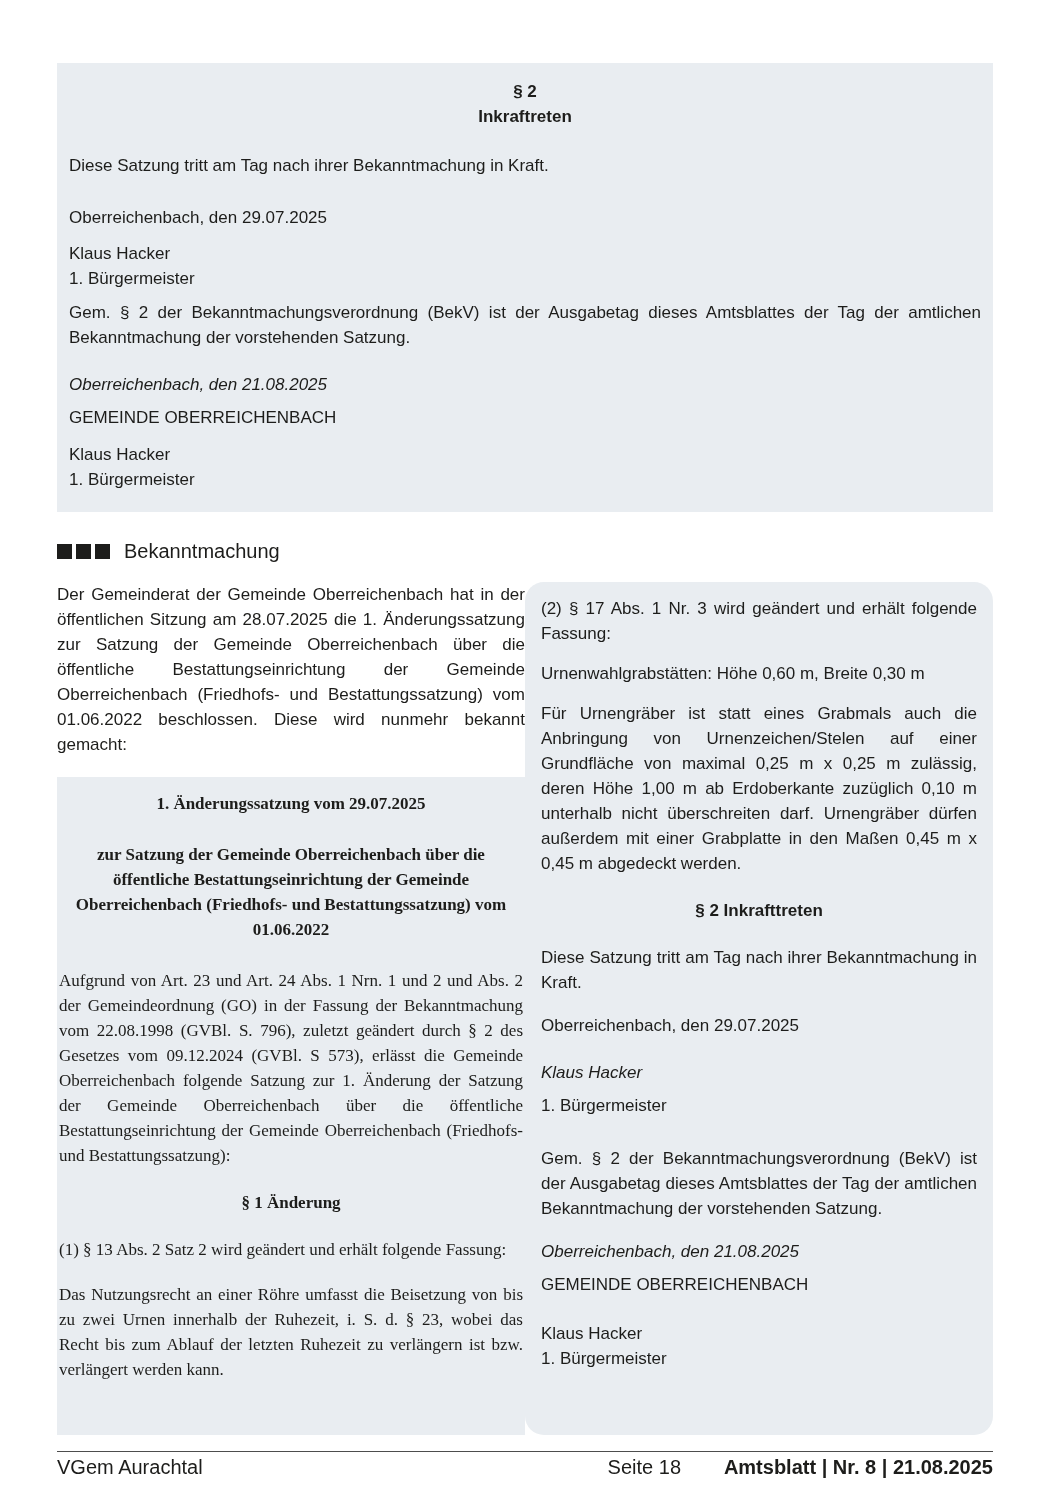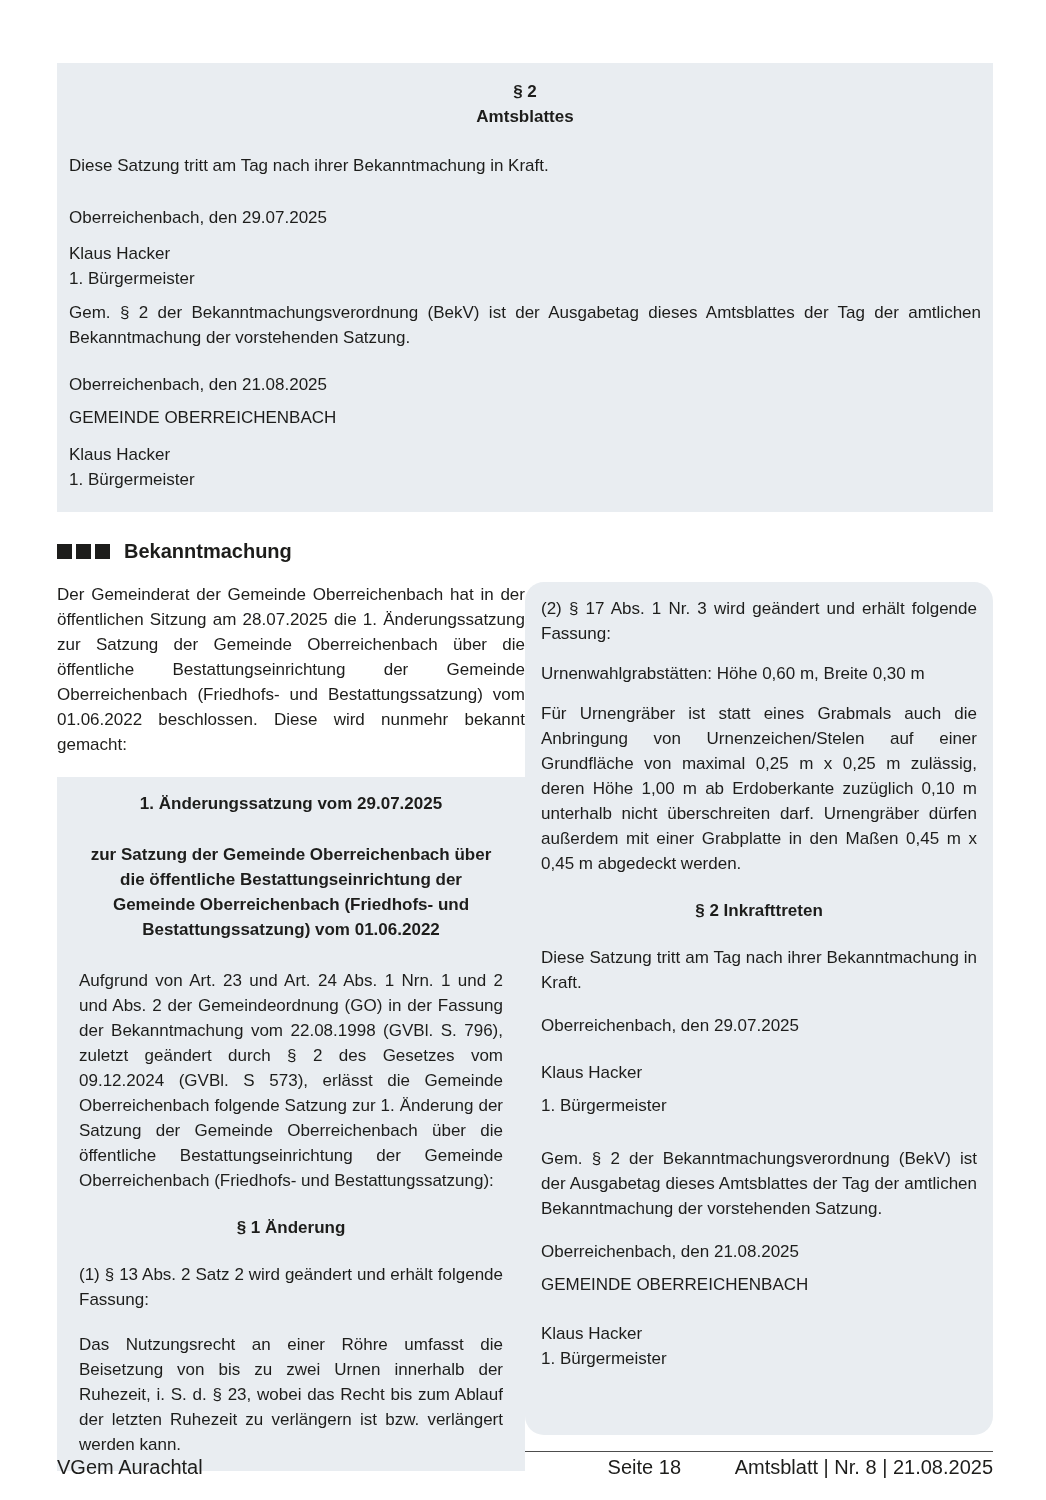--- a/index.html
+++ b/index.html
@@ -27,62 +27,62 @@
 
   .mb24{margin-bottom:24px;}
   .mb27{margin-bottom:27px;}
   .mb22{margin-bottom:22px;}
   .mb20{margin-bottom:20px;}
   .mb18{margin-bottom:18px;}
   .mb15{margin-bottom:15px;}
   .mb12{margin-bottom:12px;}
   .mb11{margin-bottom:11px;}
   .mb9{margin-bottom:9px;}
-  .mb8{margin-bottom:8px;}
+  .mb8{margin-bottom:8px;font-style:italic;}
   .mb26{margin-bottom:26px;}
   .mb28{margin-bottom:28px;}
 
   
   .section-heading{
     display:flex;align-items:center;
     margin:28px 0 0 0;
-    font-size:20px;line-height:22px;font-weight:bold;
+    font-size:20px;line-height:22px;font-weight:normal;
   }
   .sq{width:15px;height:15px;background:var(--text);display:inline-block;margin-right:4px;flex:0 0 auto;}
   .section-title{margin-left:10px;}
 
   
   .columns{display:flex;height:853px;margin-top:20px;}
   .col{flex:1;display:flex;flex-direction:column;min-width:0;}
   .intro{margin-bottom:20px;}
-  .colbox{flex:1;padding:14px 22px;}
+  .colbox{flex:1;padding:14px 2px;font-family:Liberation Serif, serif;}
   .colbox-r{flex:1;padding:14px 16px 14px 16px;border-radius:19px;}
 
   .h-inline{ text-align:center;font-weight:bold;margin:22px 0 22px; }
 
   
   .footer{
     display:flex;align-items:baseline;
     border-top:1px solid var(--footer-rule);
     margin-top:16px;padding-top:6px;
     font-size:20px;line-height:18px;
   }
   .footer>span{flex:1;}
   .footer .f-center{text-align:right;}
-  .footer .f-right{text-align:right;}
+  .footer .f-right{text-align:right;font-weight:bold;}
 </style>
 </head>
 <body>
 
 <div class="page">
 
   <div class="greybox topbox">
     <div class="center-h mb24">
       <p>§ 2</p>
-      <p>Amtsblattes</p>
+      <p>Inkraftreten</p>
     </div>
     <p class="mb27">Diese Satzung tritt am Tag nach ihrer Bekanntmachung in Kraft.</p>
     <p class="mb11">Oberreichenbach, den 29.07.2025</p>
     <div class="mb9">
       <p>Klaus Hacker</p>
       <p>1. Bürgermeister</p>
     </div>
     <p class="just mb22">Gem. § 2 der Bekanntmachungsverordnung (BekV) ist der  Ausgabetag dieses Amtsblattes der Tag der amtlichen Bekanntmachung der vorstehenden Satzung.</p>
     <p class="mb8">Oberreichenbach, den 21.08.2025</p>
     <p class="mb12">GEMEINDE OBERREICHENBACH</p>

